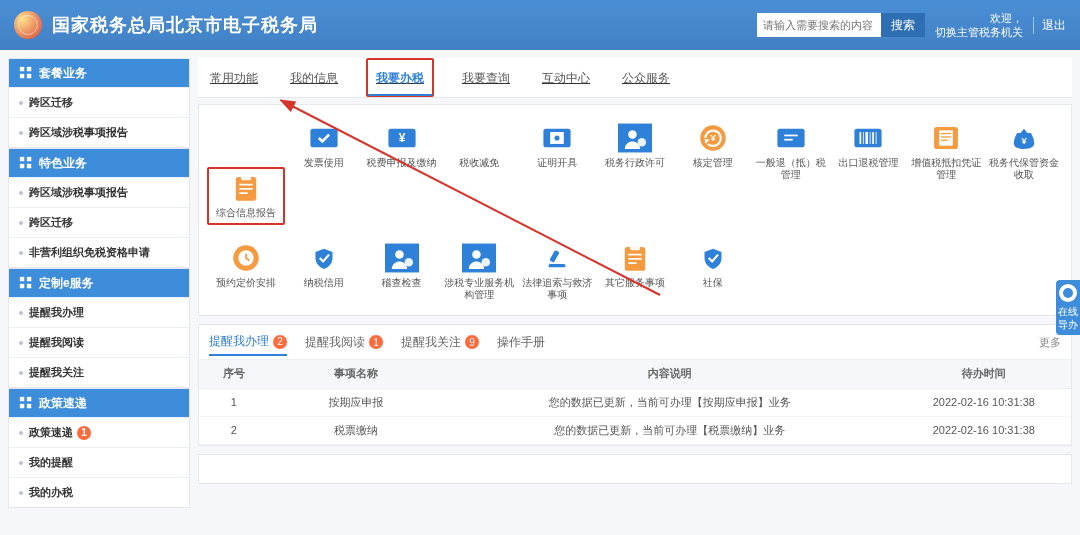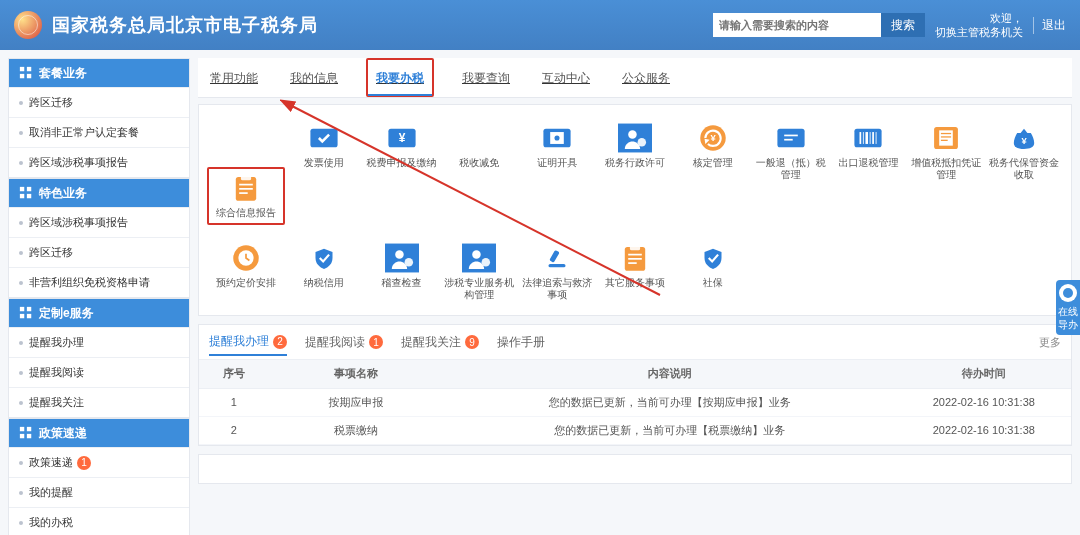--- a/index.html
+++ b/index.html
@@ -21,41 +21,41 @@
   .logo-badge{
     width:28px;height:28px;border-radius:50%;
     background:radial-gradient(circle at 30% 30%,#ffe08a,#d6453a);
     margin-right:10px; position:relative;
   }
   .logo-badge::after{content:"";position:absolute;inset:4px;border-radius:50%;border:1px solid rgba(255,255,255,.5);}
   .site-title{font-size:18px;font-weight:700;letter-spacing:1px;}
   .header-right{margin-left:auto;display:flex;align-items:center;gap:10px;}
   .search-box{display:flex;align-items:center;}
   .search-box input{
-    width:168px;height:24px;border:none;padding:0 6px;font-size:11px;
-    background:#fff;color:#666;font-weight:bold;
+    width:124px;height:24px;border:none;padding:0 6px;font-size:11px;
+    background:#fff;color:#666;
   }
   .search-btn{
     background:#2e6fb3;color:#fff;border:none;height:24px;padding:0 10px;
     font-size:12px;cursor:pointer;
   }
   .user-area{font-size:11px;text-align:right;line-height:14px;}
   .logout{font-size:12px;padding-left:8px;border-left:1px solid rgba(255,255,255,.5);cursor:pointer;}
   
   .content{display:flex;gap:8px;padding:8px;}
   .sidebar{width:182px;flex-shrink:0;}
   .side-group{background:#fff;border:1px solid #e5e8ee;margin-bottom:0;}
   .side-header{
     display:flex;align-items:center;gap:6px;height:28px;padding:0 10px;
     background:#3d8ddb;color:#fff;font-size:12px;font-weight:600;
   }
   .side-header .hicon{width:14px;height:14px;display:inline-block;}
   .side-item{
     height:30px;border-top:1px solid #eceff4;display:flex;align-items:center;
-    padding:0 10px;font-size:11px;cursor:pointer;position:relative;
+    padding:0 10px;font-size:11px;cursor:pointer;position:relative;font-weight:bold;
   }
   .side-item::before{content:"";width:4px;height:4px;border-radius:50%;background:#bcc3cf;margin-right:6px;}
   .side-item .badge{
     display:inline-flex;background:#ff6a3d;color:#fff;border-radius:8px;
     min-width:14px;height:14px;align-items:center;justify-content:center;
     font-size:10px;margin-left:4px;padding:0 4px;
   }
 
   .main{flex:1;min-width:0;}
   .tabs{display:flex;gap:24px;border-bottom:1px solid #e5e8ee;padding:0 8px;background:#fff;text-decoration:underline;}
@@ -121,23 +121,20 @@
           <span class="hicon"><svg viewBox="0 0 16 16" width="14" height="14">
               <rect x="1" y="1" width="5" height="5" fill="#fff"></rect>
               <rect x="9" y="1" width="5" height="5" fill="#fff"></rect>
               <rect x="1" y="9" width="5" height="5" fill="#fff"></rect>
               <rect x="9" y="9" width="5" height="5" fill="#fff"></rect>
             </svg></span>
           <span>套餐业务</span>
         </div>
         <div class="side-item">
           <span>跨区迁移</span>
-        </div>
-        <div class="side-item">
-          <span>取消非正常户认定套餐</span>
         </div>
         <div class="side-item">
           <span>跨区域涉税事项报告</span>
         </div>
       </div>
       <div class="side-group">
         <div class="side-header">
           <span class="hicon"><svg viewBox="0 0 16 16" width="14" height="14">
               <rect x="1" y="1" width="5" height="5" fill="#fff"></rect>
               <rect x="9" y="1" width="5" height="5" fill="#fff"></rect>

